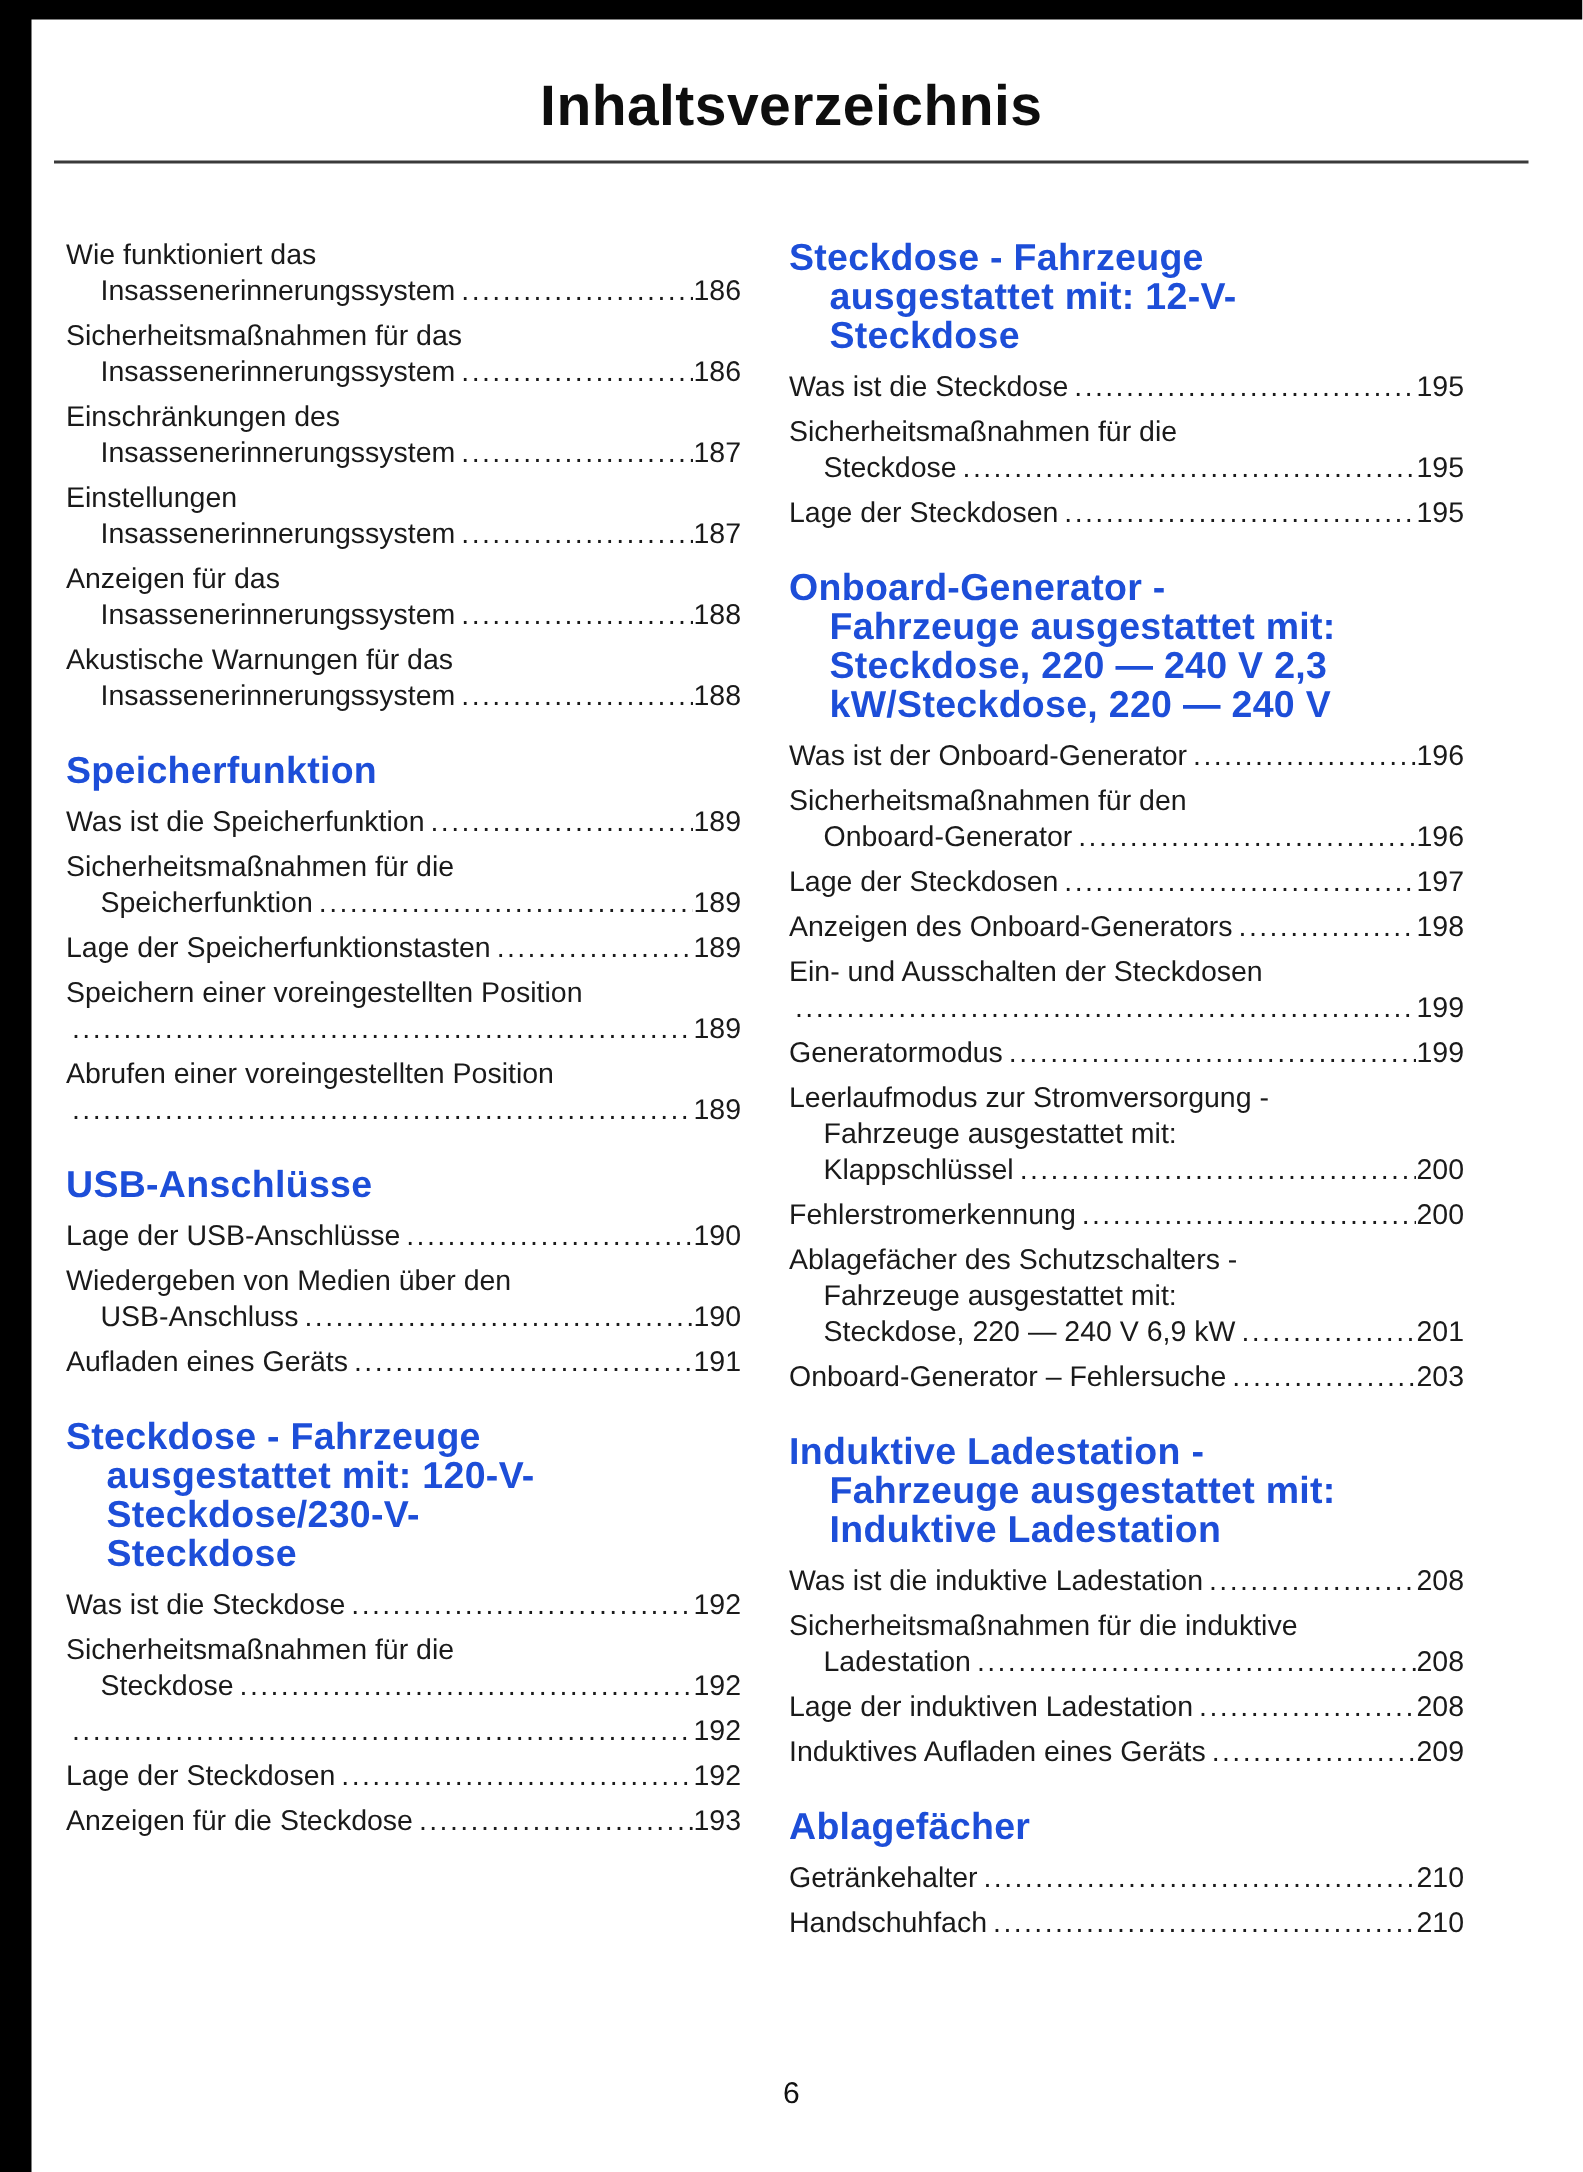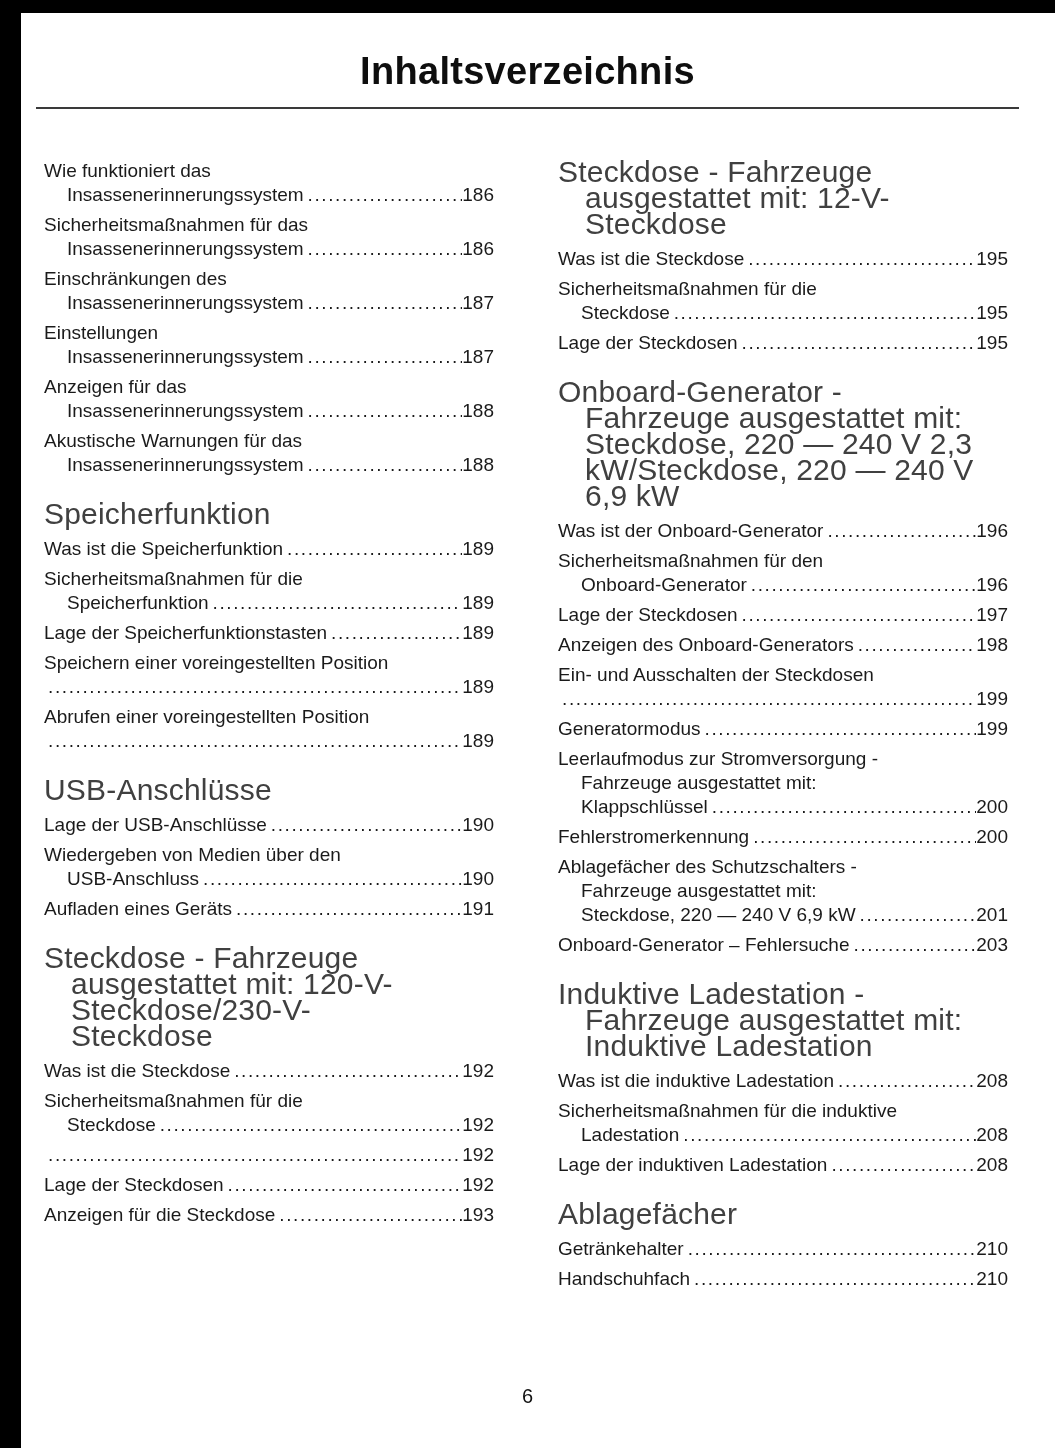--- a/index.html
+++ b/index.html
@@ -29,32 +29,32 @@
     letter-spacing: 0.3px;
     color: #0e0e0e;
   }
   .title-rule {
     border: none;
     border-top: 2px solid #3a3a3a;
     margin: 14px 36px 0 36px;
   }
   .columns {
     display: flex;
-    gap: 64px;
+    gap: 32px;
     padding: 50px 0 0 44px;
   }
   .col { width: 450px; flex: 0 0 450px; }
 
   .toc-section { margin: 0; }
   .toc-heading {
-    font-size: 30px;
+    font-size: 25px;
     line-height: 26px;
-    font-weight: 400;
+    font-weight: 700;
     margin: 24px 0 10px 0;
-    color: #404040;
+    color: #1d4ed8;
     letter-spacing: 0.2px;
   }
   .toc-section:first-child .toc-heading { margin-top: 0; }
   .h-line.cont { padding-left: 27px; }
 
   .toc-entry {
     margin-bottom: 6px;
     font-size: 19px;
     line-height: 24px;
     color: #1a1a1a;
@@ -288,21 +288,20 @@
             <span class="pagenum">195</span>
           </div>
         </div>
       </section>
       <section class="toc-section">
         <h2 class="toc-heading">
           <div class="h-line">Onboard-Generator -</div>
           <div class="h-line cont">Fahrzeuge ausgestattet mit:</div>
           <div class="h-line cont">Steckdose, 220 — 240 V 2,3</div>
           <div class="h-line cont">kW/Steckdose, 220 — 240 V</div>
-          <div class="h-line cont">6,9 kW</div>
         </h2>
         <div class="toc-entry">
           <div class="e-last">
             <span class="e-text">Was ist der Onboard-Generator</span>
             <span class="leader"></span>
             <span class="pagenum">196</span>
           </div>
         </div>
         <div class="toc-entry">
           <div class="e-line">Sicherheitsmaßnahmen für den</div>
@@ -395,20 +394,27 @@
             <span class="pagenum">208</span>
           </div>
         </div>
         <div class="toc-entry">
           <div class="e-last">
             <span class="e-text">Lage der induktiven Ladestation</span>
             <span class="leader"></span>
             <span class="pagenum">208</span>
           </div>
         </div>
+        <div class="toc-entry">
+          <div class="e-last">
+            <span class="e-text">Induktives Aufladen eines Geräts</span>
+            <span class="leader"></span>
+            <span class="pagenum">209</span>
+          </div>
+        </div>
       </section>
       <section class="toc-section">
         <h2 class="toc-heading">
           <div class="h-line">Ablagefächer</div>
         </h2>
         <div class="toc-entry">
           <div class="e-last">
             <span class="e-text">Getränkehalter</span>
             <span class="leader"></span>
             <span class="pagenum">210</span>

